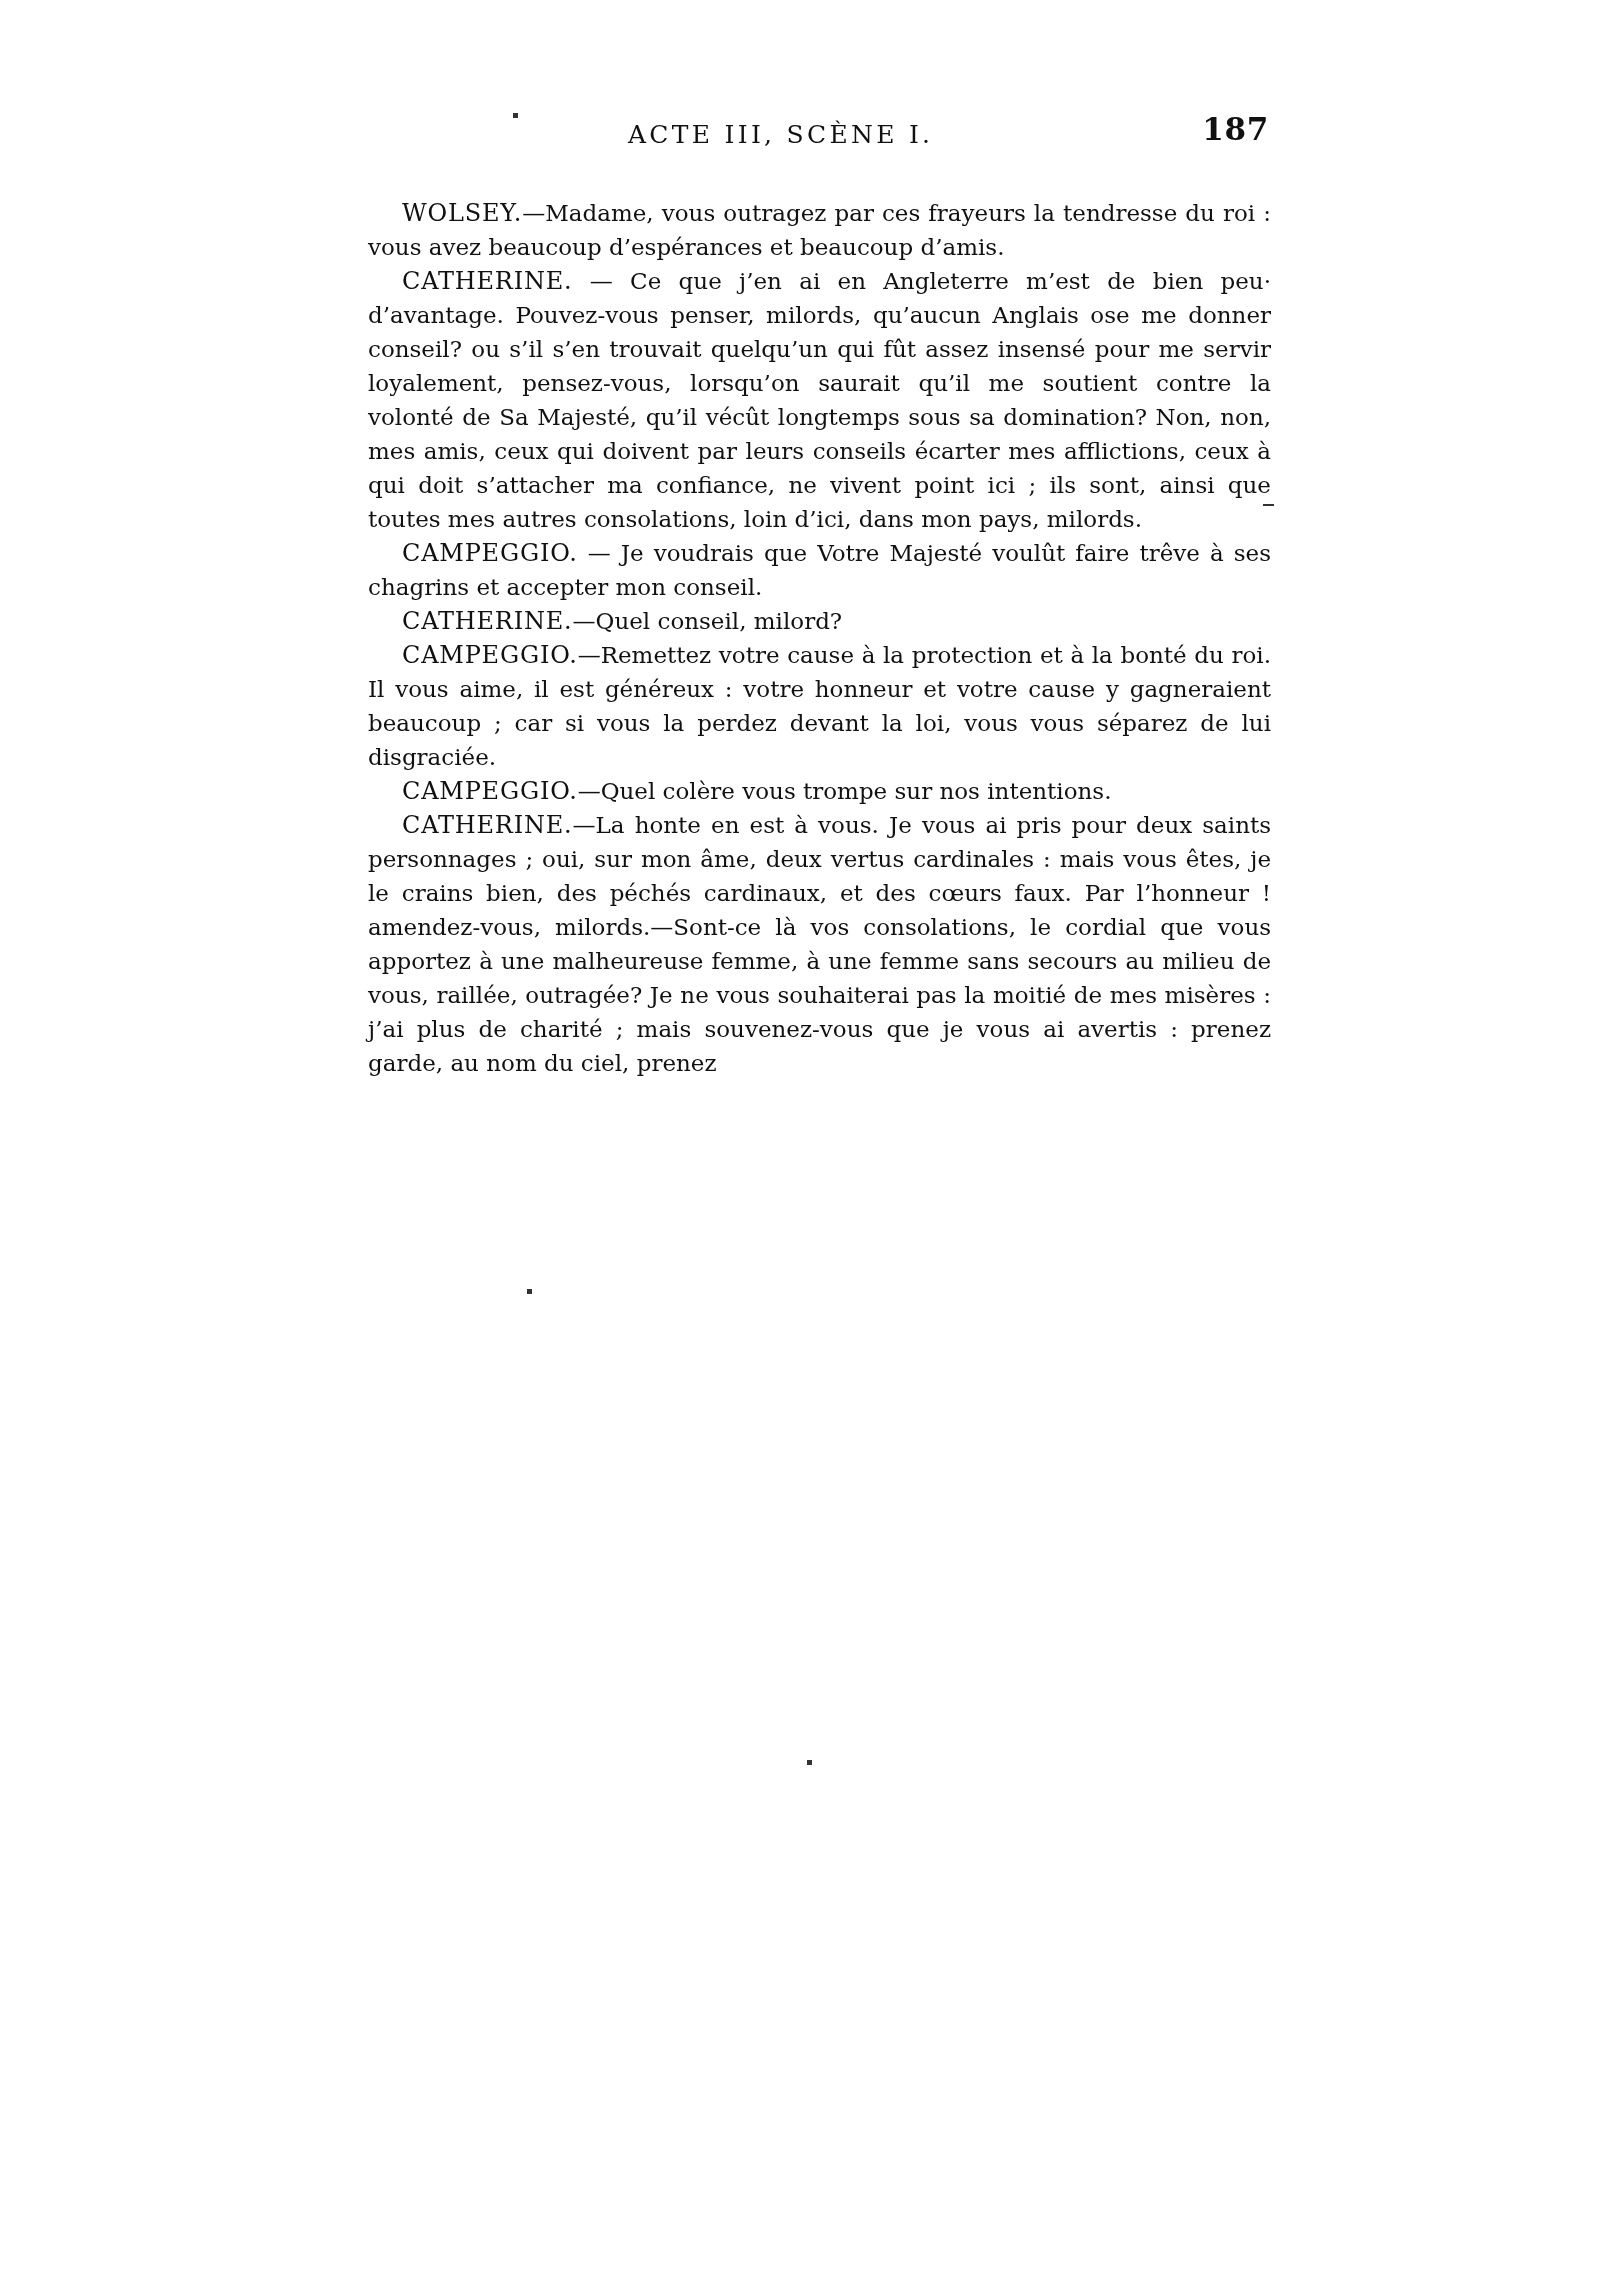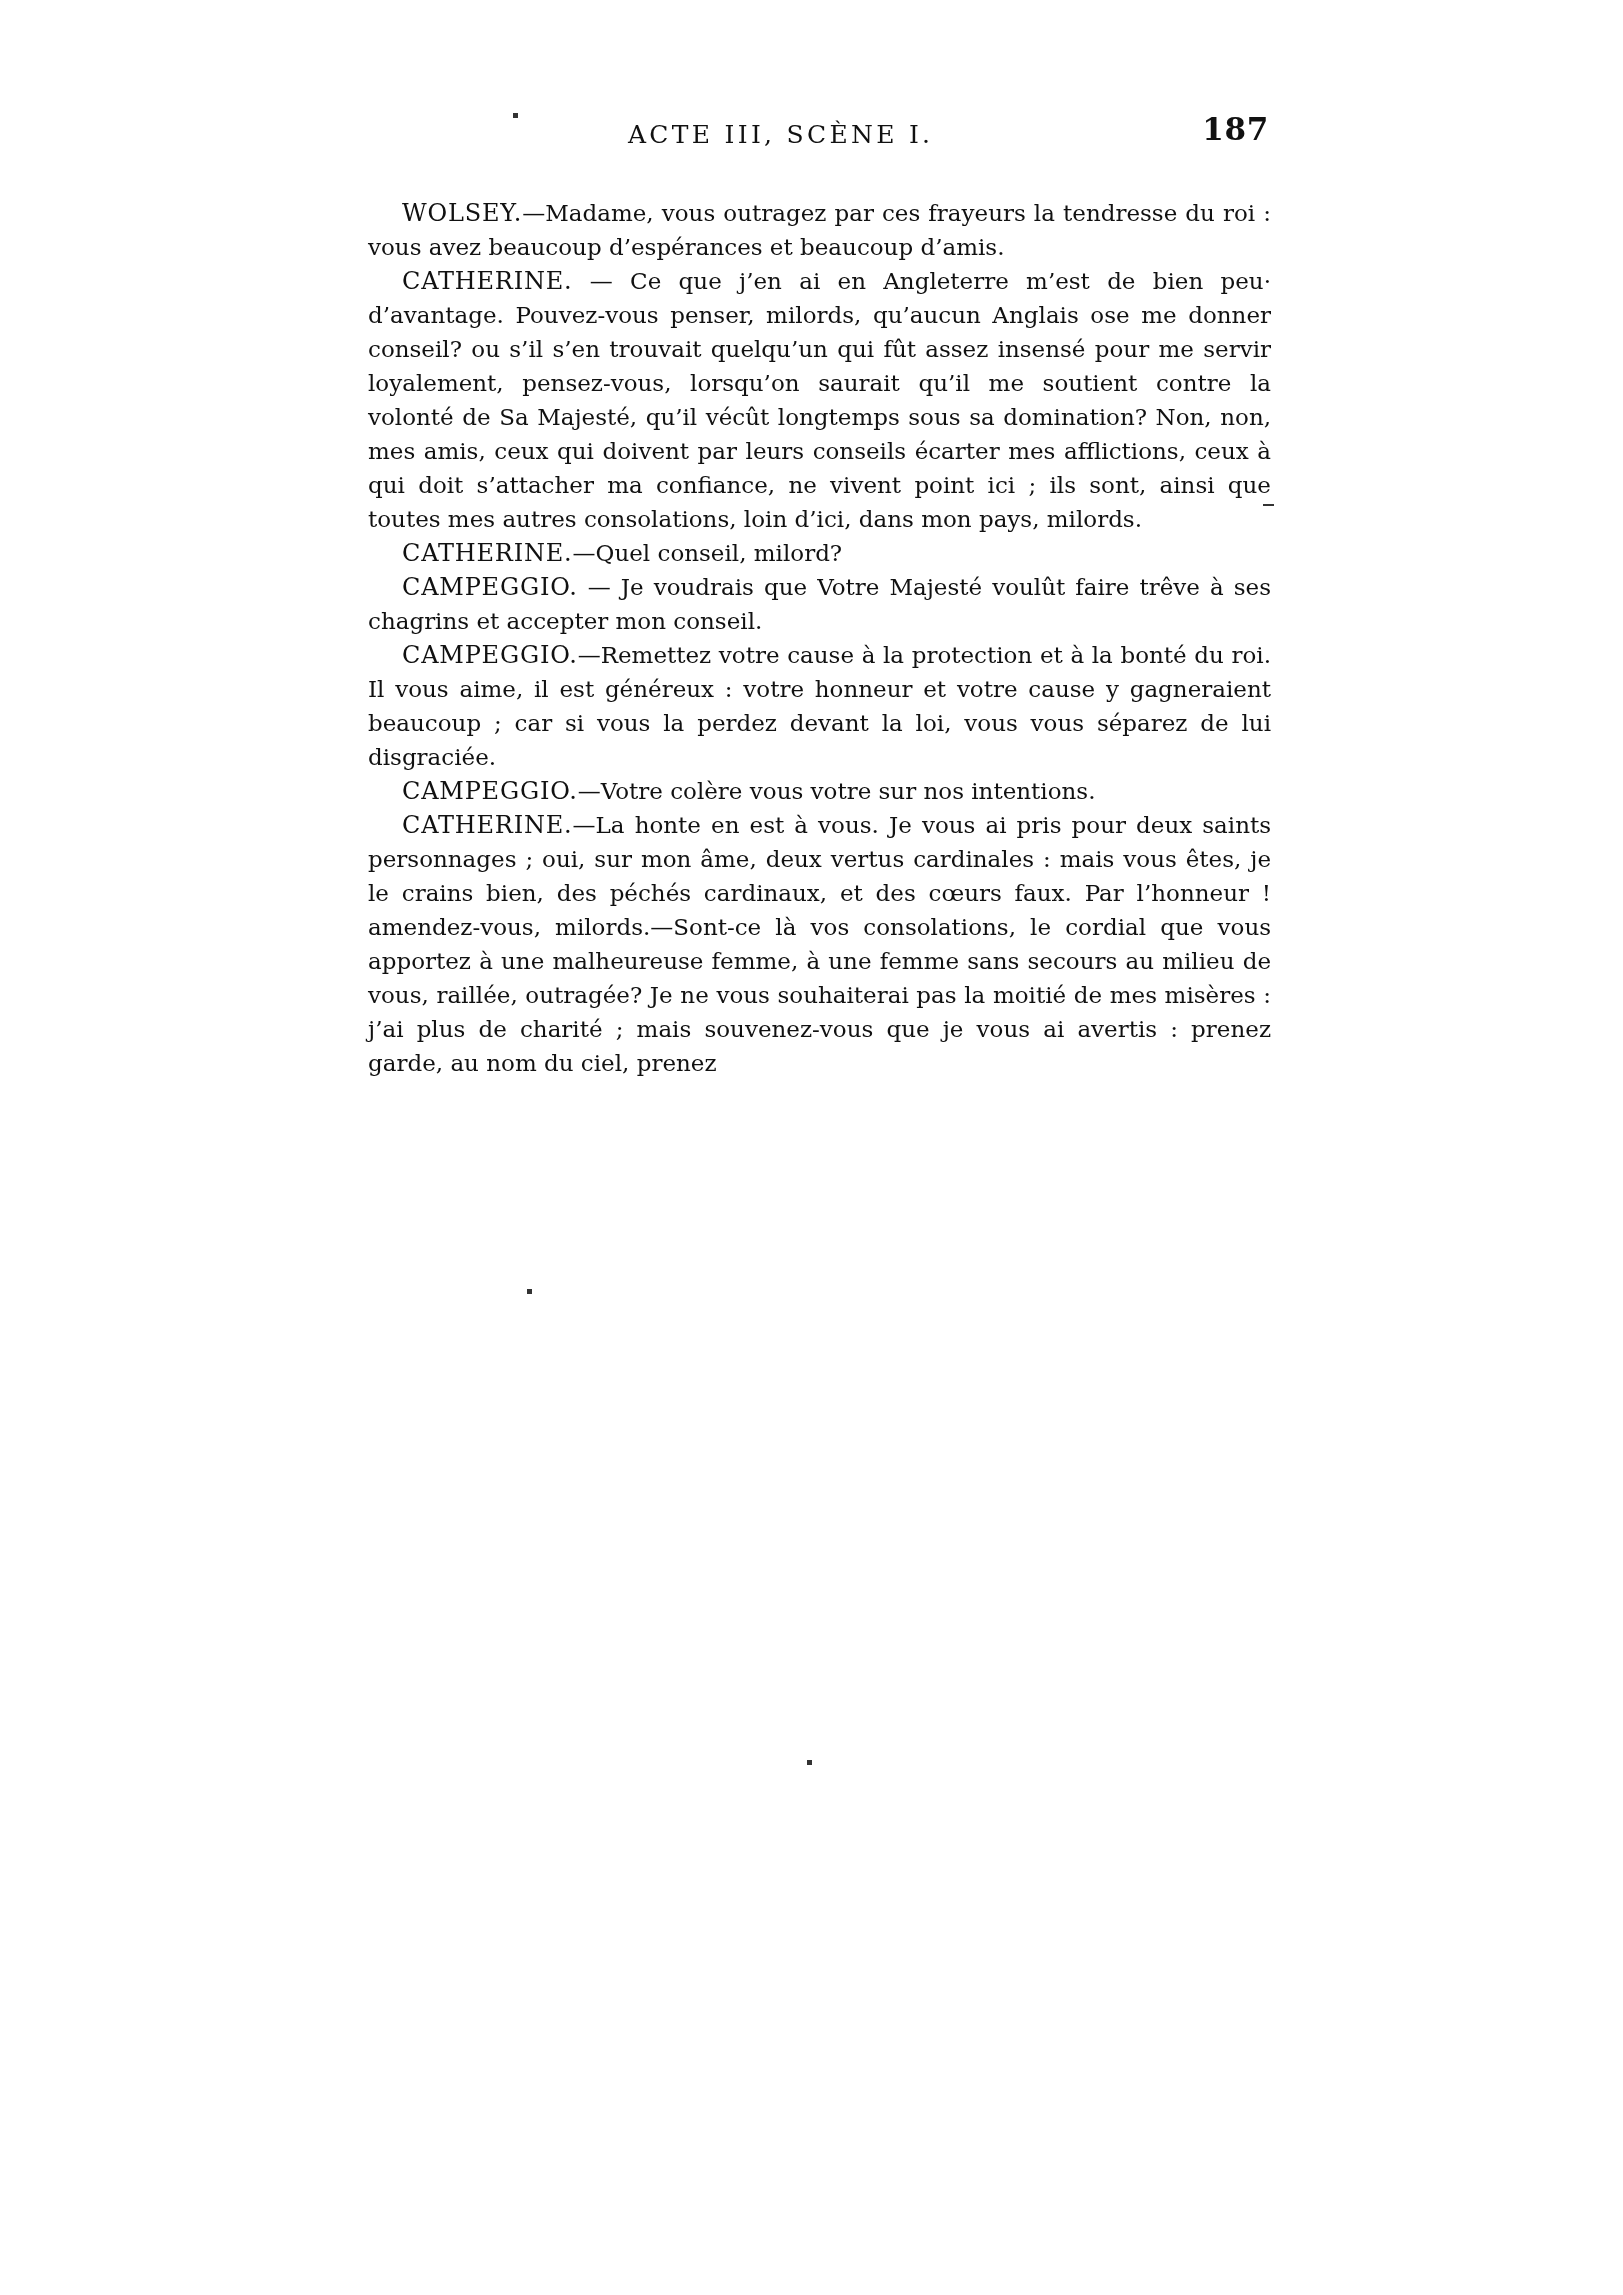--- a/index.html
+++ b/index.html
@@ -122,35 +122,35 @@
 
     <p class="para first">
       <span class="speaker">WOLSEY.</span><span>—Madame, vous outragez par ces frayeurs la tendresse du roi : vous avez beaucoup d’espérances et beaucoup d’amis.</span>
     </p>
 
     <p class="para">
       <span class="speaker">CATHERINE.</span><span> — Ce que j’en ai en Angleterre m’est de bien peu· d’avantage. Pouvez-vous penser, milords, qu’aucun Anglais ose me donner conseil? ou s’il s’en trouvait quelqu’un qui fût assez insensé pour me servir loyalement, pensez-vous, lorsqu’on saurait qu’il me soutient contre la volonté de Sa Majesté, qu’il vécût longtemps sous sa domination? Non, non, mes amis, ceux qui doivent par leurs conseils écarter mes afflictions, ceux à qui doit s’attacher ma confiance, ne vivent point ici ; ils sont, ainsi que toutes mes autres consolations, loin d’ici, dans mon pays, milords.</span>
     </p>
 
     <p class="para">
-      <span class="speaker">CATHERINE.</span><span>—Quel conseil, milord?</span>
+      <span class="speaker">CAMPEGGIO.</span><span> — Je voudrais que Votre Majesté voulût faire trêve à ses chagrins et accepter mon conseil.</span>
     </p>
 
     <p class="para">
-      <span class="speaker">CAMPEGGIO.</span><span> — Je voudrais que Votre Majesté voulût faire trêve à ses chagrins et accepter mon conseil.</span>
+      <span class="speaker">CATHERINE.</span><span>—Quel conseil, milord?</span>
     </p>
 
     <p class="para">
       <span class="speaker">CAMPEGGIO.</span><span>—Remettez votre cause à la protection et à la bonté du roi. Il vous aime, il est généreux : votre honneur et votre cause y gagneraient beaucoup ; car si vous la perdez devant la loi, vous vous séparez de lui disgraciée.</span>
     </p>
 
 
 
     <p class="para">
-      <span class="speaker">CAMPEGGIO.</span><span>—Votre colère vous votre sur nos intentions.</span>
+      <span class="speaker">CAMPEGGIO.</span><span>—Quel colère vous trompe sur nos intentions.</span>
     </p>
 
     <p class="para">
       <span class="speaker">CATHERINE.</span><span>—La honte en est à vous. Je vous ai pris pour deux saints personnages ; oui, sur mon âme, deux vertus cardinales : mais vous êtes, je le crains bien, des péchés cardinaux, et des cœurs faux. Par l’honneur ! amendez-vous, milords.—Sont-ce là vos consolations, le cordial que vous apportez à une malheureuse femme, à une femme sans secours au milieu de vous, raillée, outragée? Je ne vous souhaiterai pas la moitié de mes misères : j’ai plus de charité ; mais souvenez-vous que je vous ai avertis : prenez garde, au nom du ciel, prenez</span>
     </p>
 
   </div>
 </div>
 
 

